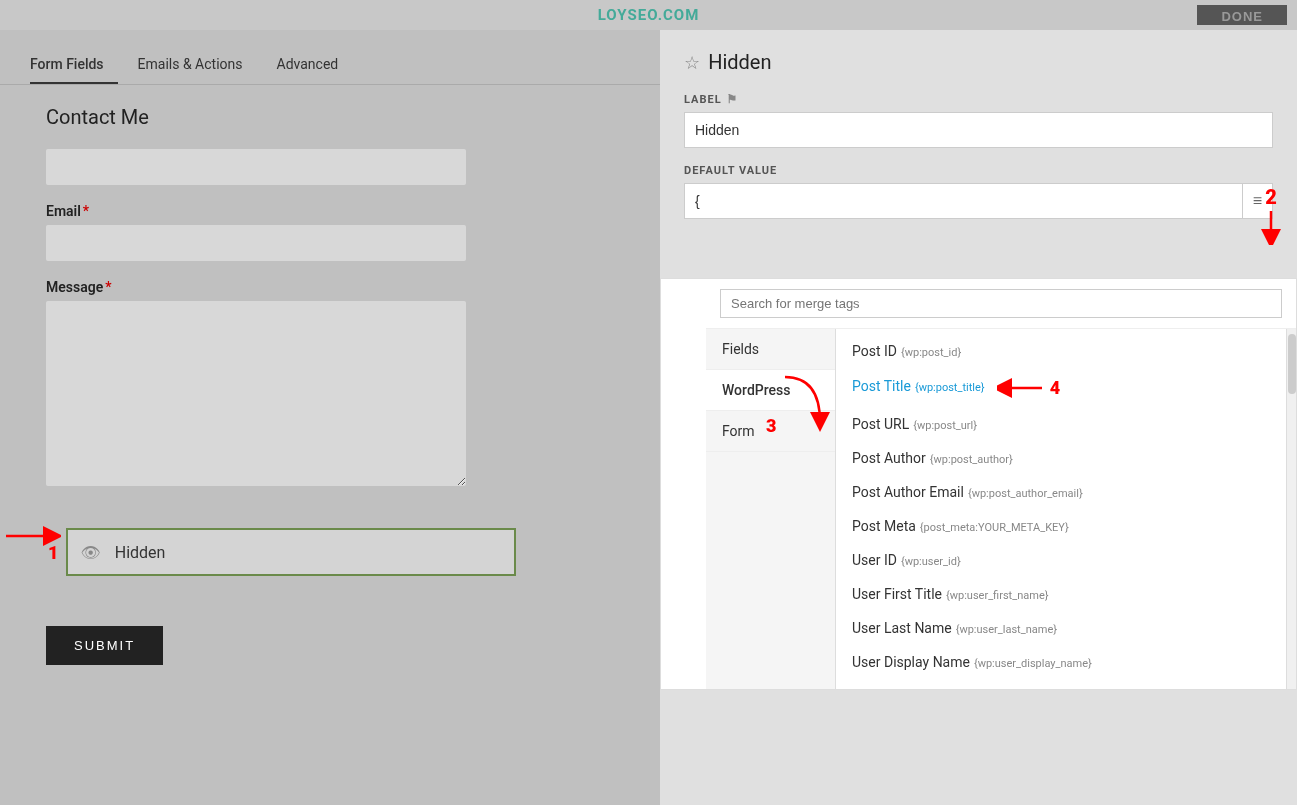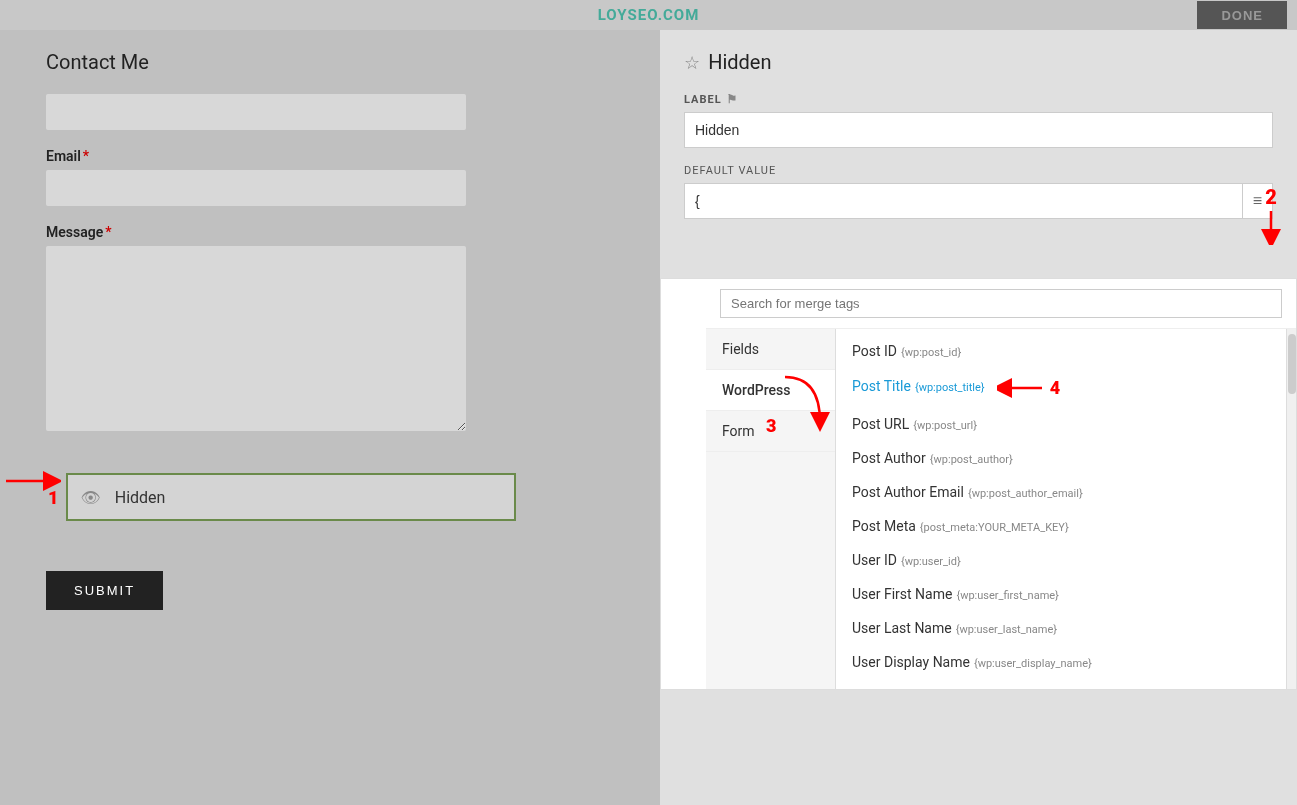--- a/index.html
+++ b/index.html
@@ -24,21 +24,21 @@
     }
     .done-button {
       background: #555;
       color: #999;
       border: none;
       padding: 4px 24px;
       font-size: 13px;
       font-weight: bold;
       letter-spacing: 1px;
       cursor: pointer;
-      height: 28px;
+      height: 20px;
     }
 
     
     .watermark {
       position: absolute;
       top: 6px;
       left: 50%;
       transform: translateX(-50%);
       color: #4a9;
       font-size: 15px;
@@ -220,21 +220,21 @@
       padding: 0 10px;
       font-size: 14px;
       color: #333;
     }
 
     .default-value-section {
       margin-bottom: 10px;
     }
     .default-value-label {
       font-size: 11px;
-      font-weight: 400;
+      font-weight: 700;
       color: #555;
       letter-spacing: 1px;
       text-transform: uppercase;
       margin-bottom: 6px;
     }
     .default-value-input-wrap {
       display: flex;
       align-items: center;
       border: 1px solid #ccc;
       background: #fff;
@@ -380,20 +380,25 @@
 
 <div class="top-bar">
   <span class="watermark">LOYSEO.COM</span>
   <button class="done-button">DONE</button>
 </div>
 
 <div class="main-layout">
 
   <div class="left-panel">
 
+    <div class="tabs">
+      <div class="tab active">Form Fields</div>
+      <div class="tab">Emails &amp; Actions</div>
+      <div class="tab">Advanced</div>
+    </div>
 
     <div class="form-area">
       <div class="form-title">Contact Me</div>
 
       <div class="top-input-group">
         <input class="text-input" type="text" style="">
       </div>
 
       <div class="form-field-group">
         <div class="field-label">
@@ -541,21 +546,21 @@
             <span class="merge-tag-name">Post Meta</span>
             <span class="merge-tag-code">{post_meta:YOUR_META_KEY}</span>
           </div>
 
           <div class="merge-tag-item">
             <span class="merge-tag-name">User ID</span>
             <span class="merge-tag-code">{wp:user_id}</span>
           </div>
 
           <div class="merge-tag-item">
-            <span class="merge-tag-name">User First Name</span>
+            <span class="merge-tag-name">User First Title</span>
             <span class="merge-tag-code">{wp:user_first_name}</span>
           </div>
 
           <div class="merge-tag-item">
             <span class="merge-tag-name">User Last Name</span>
             <span class="merge-tag-code">{wp:user_last_name}</span>
           </div>
 
           <div class="merge-tag-item">
             <span class="merge-tag-name">User Display Name</span>

